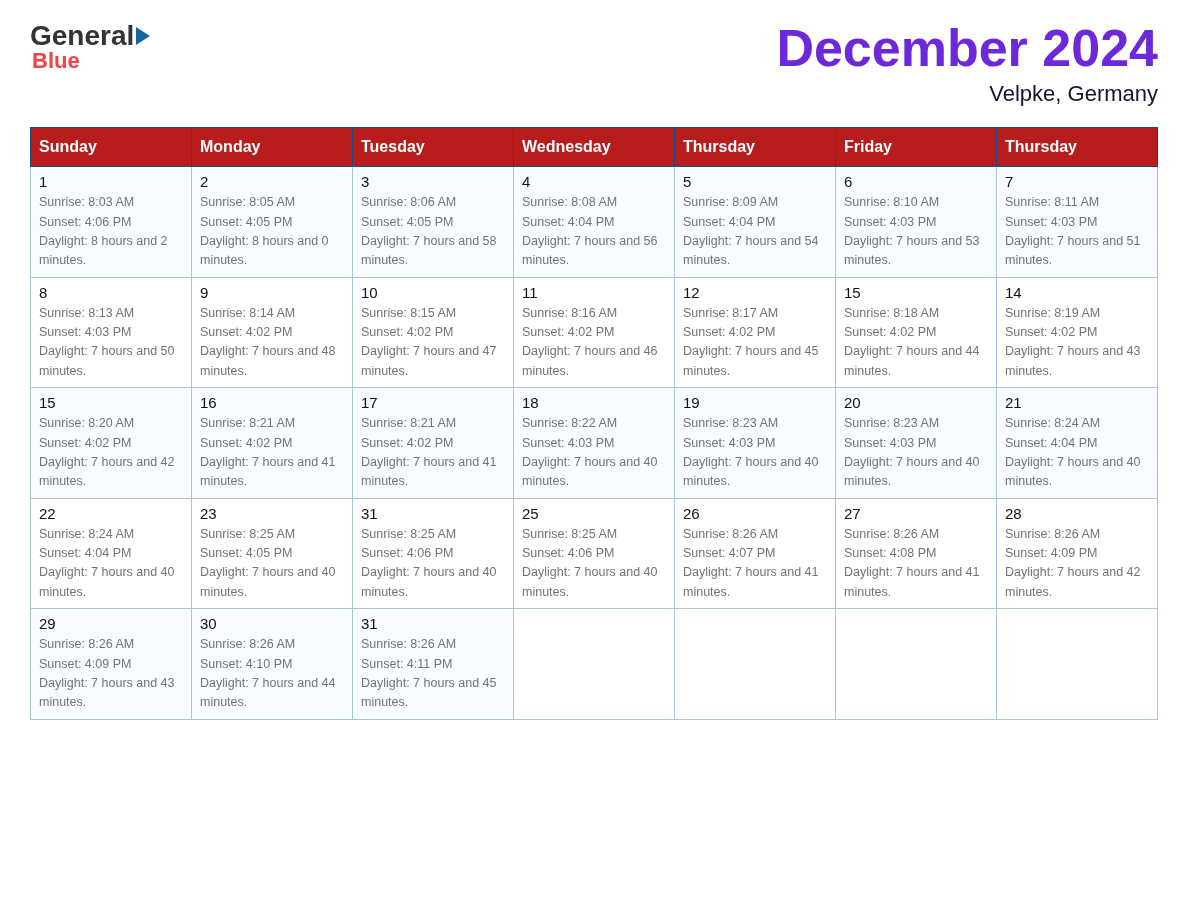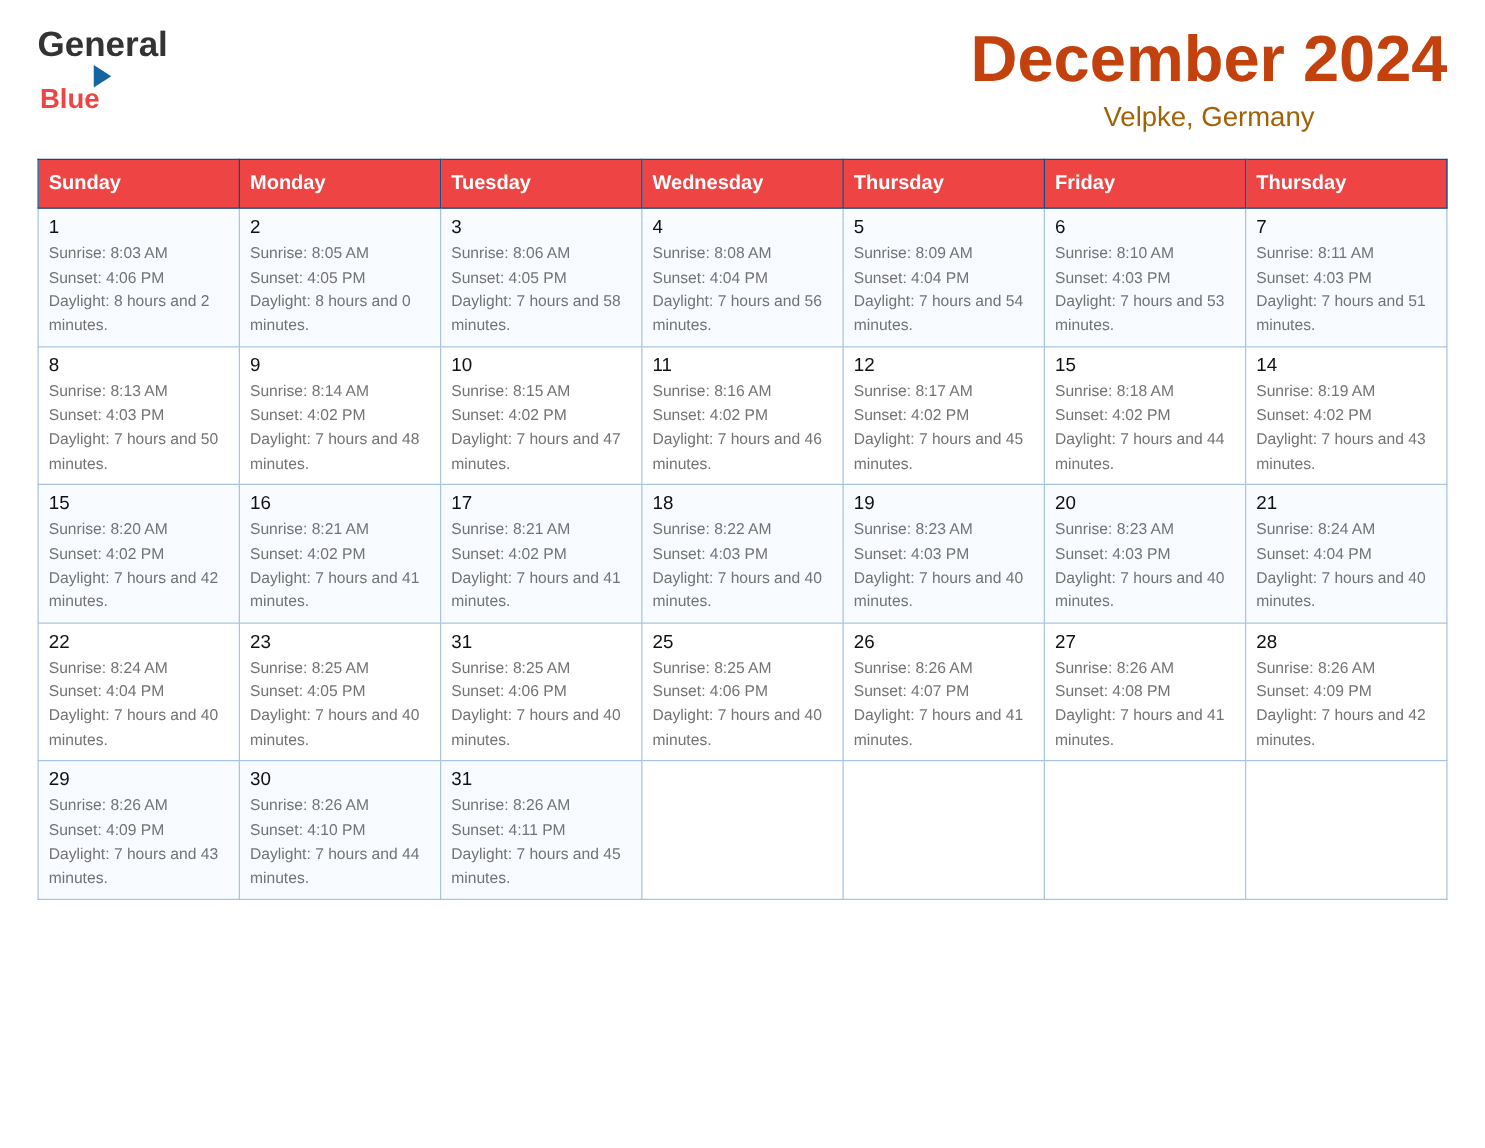--- a/index.html
+++ b/index.html
@@ -19,21 +19,20 @@
     .logo-area {
       display: flex;
       flex-direction: column;
       align-items: flex-start;
     }
     .logo-text {
       display: flex;
       align-items: center;
       font-size: 28px;
       font-weight: bold;
-      flex-direction: column;
     }
     .logo-general {
       color: #333;
     }
     .logo-arrow {
       width: 0;
       height: 0;
       border-left: 14px solid #1565a0;
       border-top: 9px solid transparent;
       border-bottom: 9px solid transparent;
@@ -46,36 +45,35 @@
       font-weight: bold;
       margin-top: -4px;
       margin-left: 2px;
     }
     .title-area {
       text-align: right;
     }
     .month-title {
       font-size: 52px;
       font-weight: bold;
-      color: #c2410c;
+      color: #6d28d9;
       line-height: 1.1;
     }
     .location-title {
       font-size: 22px;
-      color: #a16207;
+      color: #0f172a;
       margin-top: 4px;
-      text-align: center;
     }
     table {
       width: 100%;
       border-collapse: collapse;
       font-size: 13.5px;
     }
     thead tr th {
-      background-color: #ef4444;
+      background-color: #b91c1c;
       color: #ffffff;
       padding: 10px 8px;
       text-align: left;
       font-size: 16px;
       font-weight: bold;
       border: 1px solid #0d4f8a;
     }
     tbody tr td {
       border: 1px solid #aac4e0;
       padding: 6px 8px;

